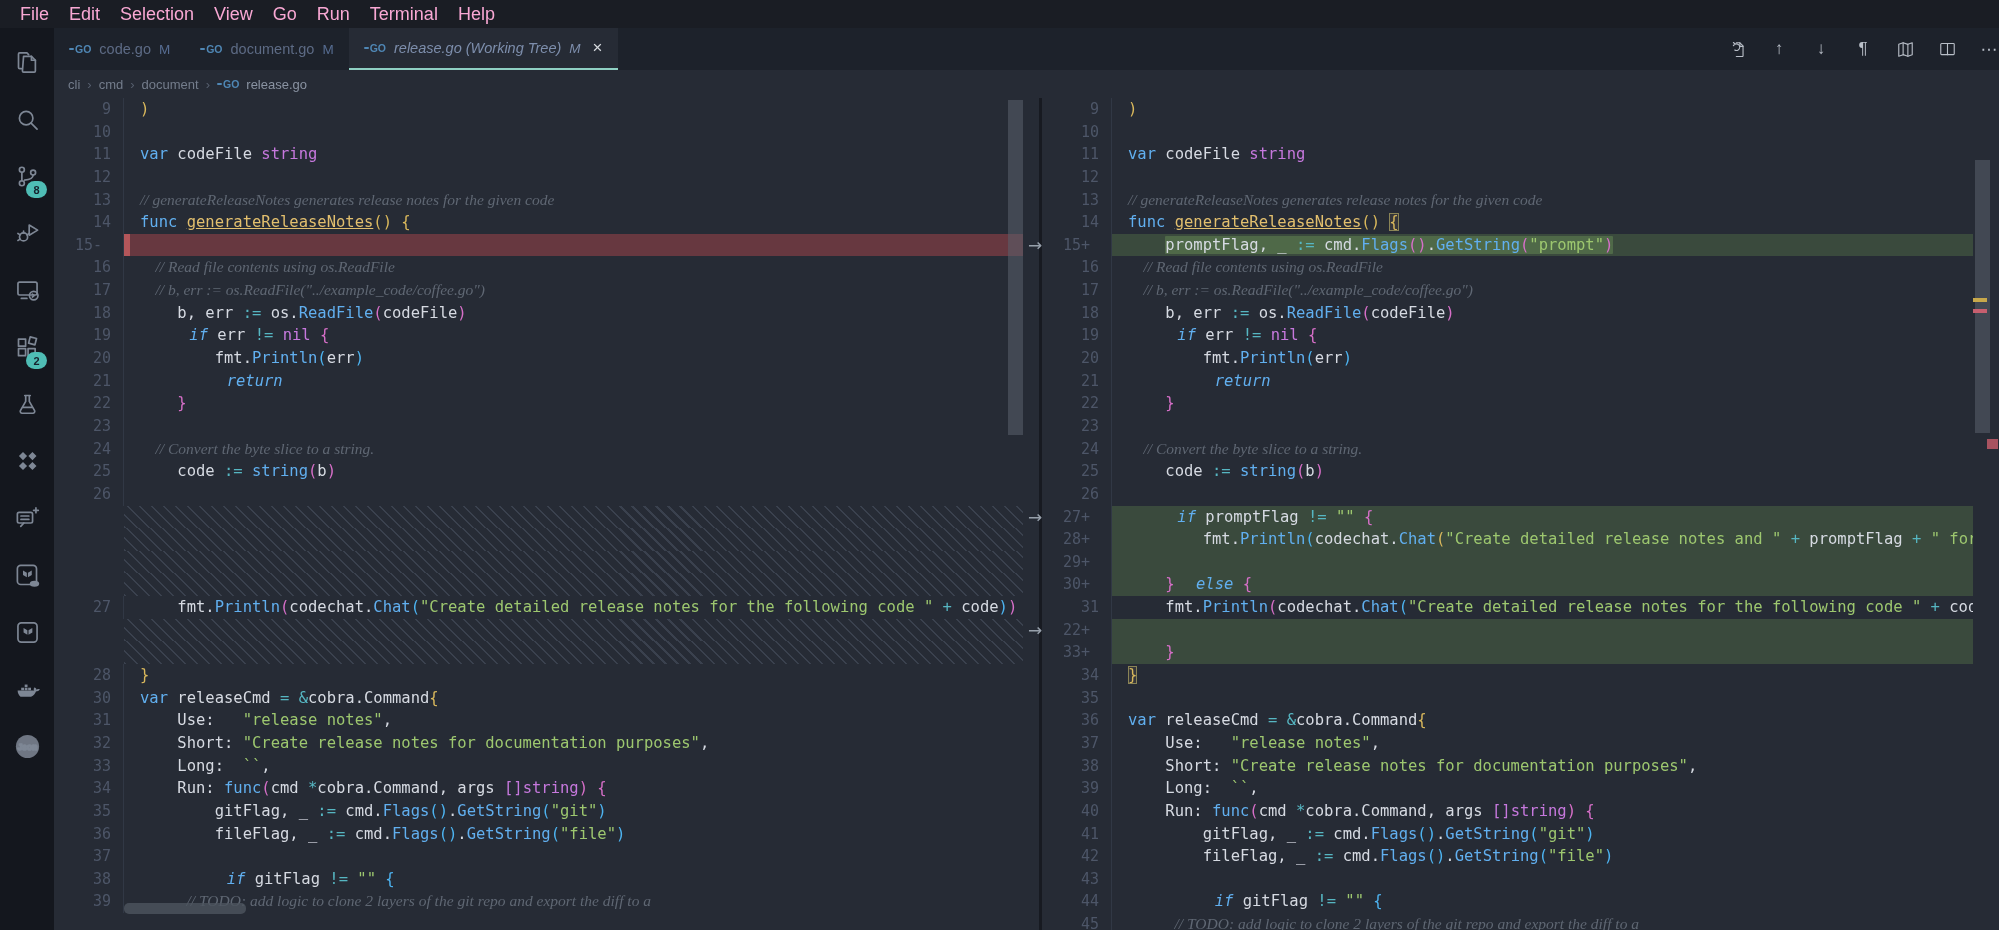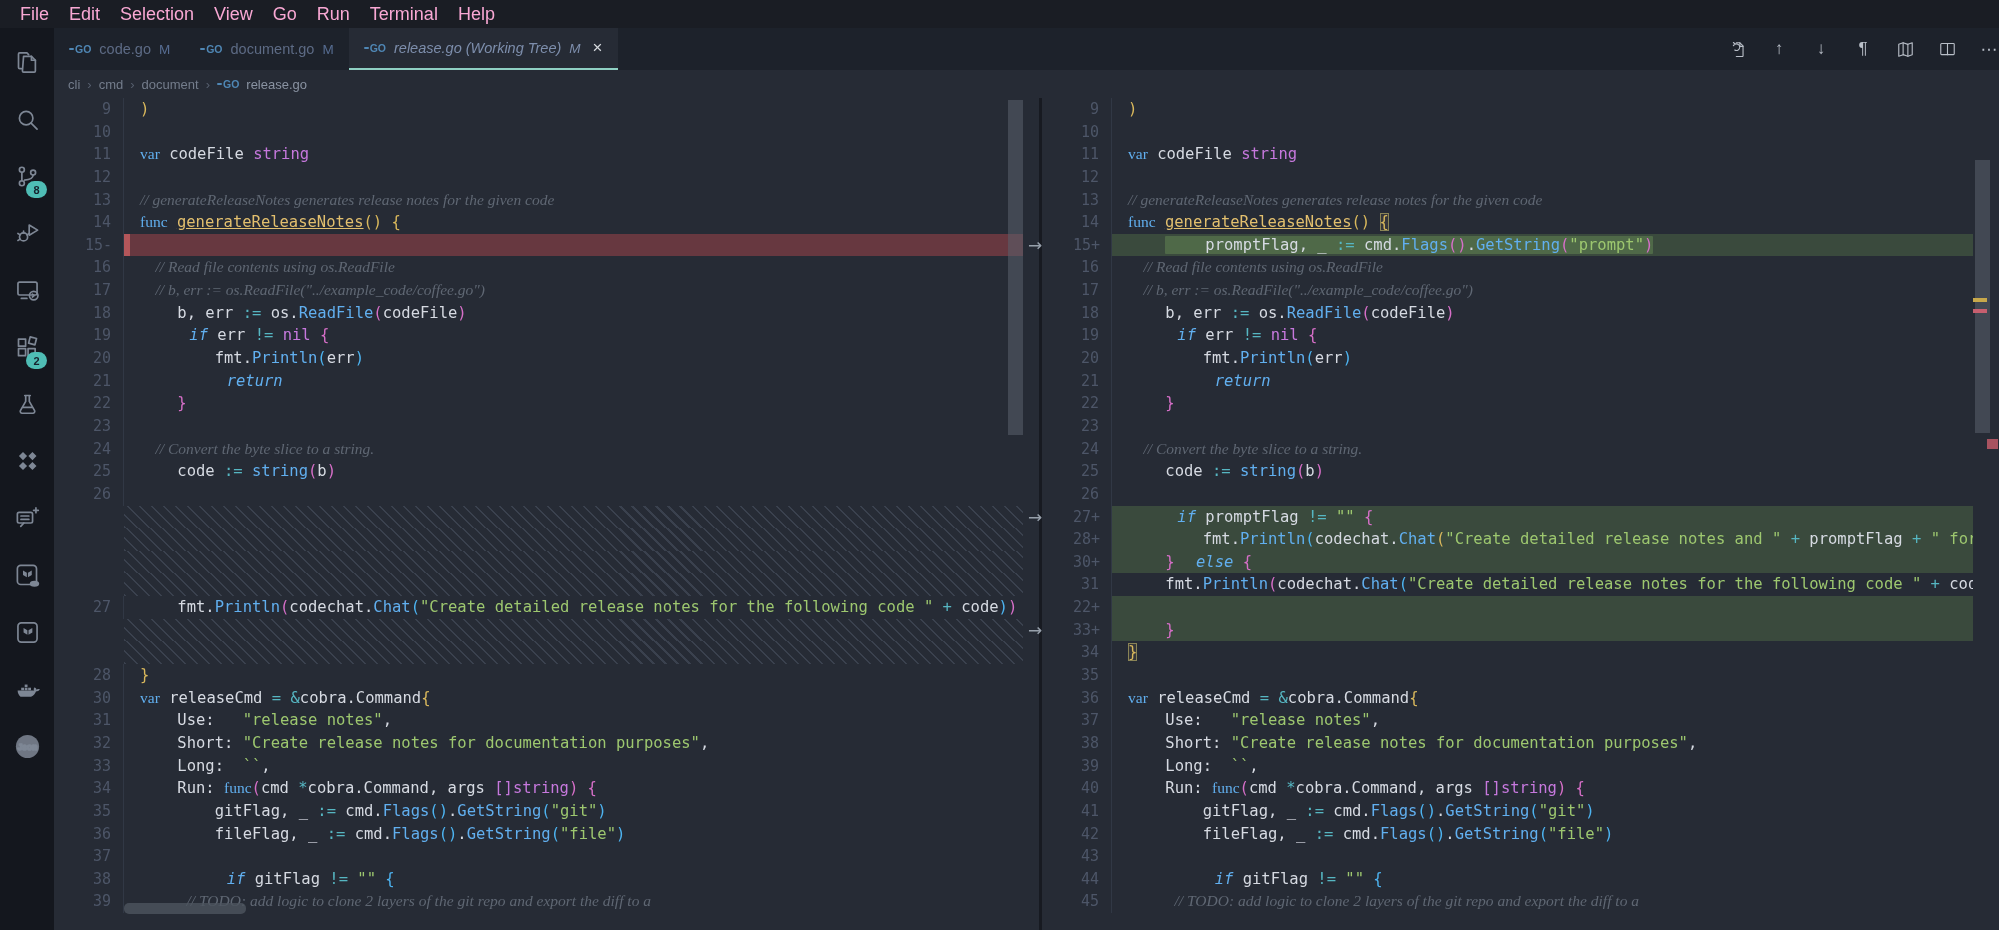--- a/index.html
+++ b/index.html
@@ -40,30 +40,30 @@
   .crumb-file{color:#8a93a2;}
   
   .editor{flex:1;position:relative;display:flex;min-height:0;background:#262b35;overflow:hidden;}
   .pane{position:relative;overflow:hidden;}
   .pane-left{width:985px;border-right:3px solid #171a21;flex:none;}
   .pane-right{flex:1;}
   .row{height:22.65px;display:flex;align-items:center;position:relative;}
   .ln{width:70px;flex:none;text-align:right;padding-right:12px;box-sizing:border-box;
     border-right:1px solid #313845;color:#4d5668;
     font-family:"DejaVu Sans Mono",monospace;font-size:15px;line-height:22.65px;}
-  .ln.mod{padding-right:11px;}
+  .ln.mod{padding-right:21px;}
   .code{flex:1;min-width:0;padding-left:16px;white-space:pre;overflow:hidden;color:#d6dae2;
     font-family:"DejaVu Sans Mono",monospace;font-size:15.5px;line-height:22.65px;height:22.65px;position:relative;}
   .row.add .code{background:rgba(110,156,84,0.28);}
   .row.del .code{background:rgba(192,75,80,0.42);}
   .row.del .code::before{content:"";position:absolute;left:0;top:0;bottom:0;width:6px;background:rgba(255,115,115,0.5);}
   .row.hatch .code{background:repeating-linear-gradient(45deg,#3a414e 0 1.5px,transparent 1.5px 8.5px);}
-  .charhl{background:rgba(130,180,100,0.30);border-radius:1px;padding-left:40px;}
-  
-  .tok-d{color:#d6dae2;} .tok-k{color:#61afef;font-family:Liberation Serif, serif;} .tok-ki{color:#61afef;font-style:italic;margin-left:12px;}
+  .charhl{background:rgba(130,180,100,0.30);border-radius:1px;}
+  
+  .tok-d{color:#d6dae2;} .tok-k{color:#61afef;} .tok-ki{color:#61afef;font-style:italic;margin-left:12px;}
   .tok-t{color:#c678dd;} .tok-f{color:#e2bf6e;text-decoration:underline;} .tok-c{color:#61afef;}
   .tok-s{color:#9dc76f;} .tok-m{color:#5f6773;font-style:italic;font-family:Liberation Serif, serif;} .tok-o{color:#56b6c2;}
   .tok-g1{color:#d9b85c;} .tok-g2{color:#d66fc8;} .tok-g3{color:#4db3f0;}
   .tok-gm{color:#d9b85c;outline:1px solid #8a8456;outline-offset:-1px;background:rgba(229,192,123,0.08);}
   
   .diff-arrow{position:absolute;left:966px;width:30px;height:22.65px;line-height:22.65px;text-align:center;
     color:#97a0ab;font-size:17px;z-index:12;cursor:pointer;font-family:"DejaVu Sans",sans-serif;}
   
   .edge-mask{position:absolute;top:0;bottom:0;right:0;background:#262b35;z-index:5;}
   .pane-left .edge-mask{width:16px;}
@@ -482,20 +482,24 @@
               </div>
               <div class="row add">
                 <div class="ln mod">27+</div>
                 <div class="code"><span class="tok-d">    </span><span class="tok-ki">if</span><span class="tok-d"> promptFlag </span><span class="tok-o">!=</span><span class="tok-d"> </span><span class="tok-s">""</span><span class="tok-d"> </span><span class="tok-g2">{</span></div>
               </div>
               <div class="row add">
                 <div class="ln mod">28+</div>
                 <div class="code"><span class="tok-d">        fmt.</span><span class="tok-c">Println</span><span class="tok-g3">(</span><span class="tok-d">codechat.</span><span class="tok-c">Chat</span><span class="tok-g1">(</span><span class="tok-s">"Create detailed release notes and "</span><span class="tok-d"> </span><span class="tok-o">+</span><span class="tok-d"> promptFlag </span><span class="tok-o">+</span><span class="tok-d"> </span><span class="tok-s">" for the following code "</span></div>
               </div>
               <div class="row add">
+                <div class="ln mod">29+</div>
+                <div class="code"></div>
+              </div>
+              <div class="row add">
                 <div class="ln mod">30+</div>
                 <div class="code"><span class="tok-d">    </span><span class="tok-g2">}</span><span class="tok-d"> </span><span class="tok-ki">else</span><span class="tok-d"> </span><span class="tok-g2">{</span></div>
               </div>
               <div class="row">
                 <div class="ln">31</div>
                 <div class="code"><span class="tok-d">    fmt.</span><span class="tok-c">Println</span><span class="tok-g2">(</span><span class="tok-d">codechat.</span><span class="tok-c">Chat</span><span class="tok-g3">(</span><span class="tok-s">"Create detailed release notes for the following code "</span><span class="tok-d"> </span><span class="tok-o">+</span><span class="tok-d"> code</span><span class="tok-g3">)</span><span class="tok-g2">)</span></div>
               </div>
               <div class="row add">
                 <div class="ln mod">22+</div>
                 <div class="code"></div>

